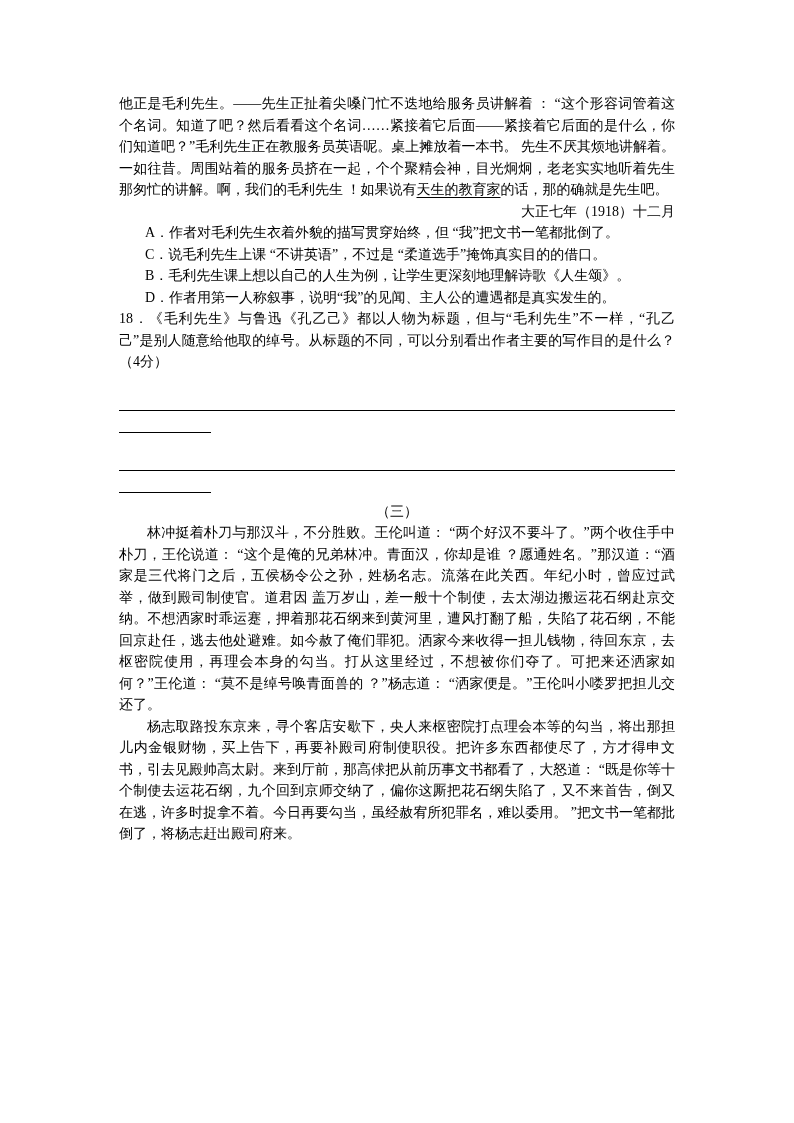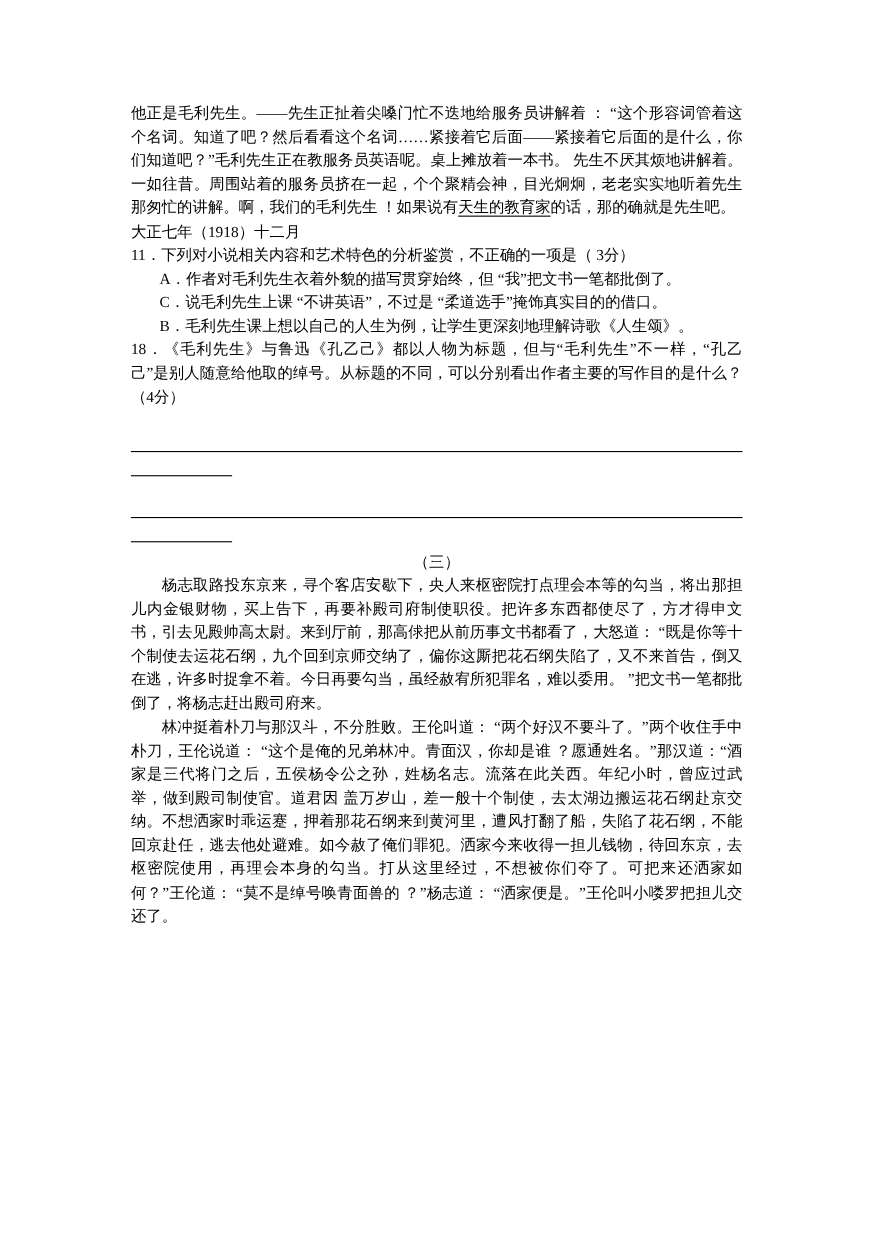--- a/index.html
+++ b/index.html
@@ -13,50 +13,50 @@
     color: #000000;
     font-family: "Liberation Serif", "DejaVu Serif", serif;
     font-size: 14px;
     line-height: 21.5px;
     padding: 93px 119px 60px 119px;
     overflow: hidden;
     text-align: justify;
   }
   p { margin: 0; }
   .indent { text-indent: 2em; }
-  .date-line { text-align: left; }
+  .date-line { text-align: right; }
   .option { padding-left: 26px; }
   .underline-phrase { text-decoration: underline; text-underline-offset: 3px; }
   .answer-line { border-bottom: 1px solid #000; }
   .answer-line.full { width: 100%; height: 26px; margin-top: 12px; }
   .answer-line.short { width: 92px; height: 22px; }
   .q-after-blank { margin-top: 16px; }
   .section-heading { text-align: center; margin-top: 8px; }
 </style>
 </head>
 <body>
 
 <div class="page">
 
   <p class="para"><span>他正是毛利先生。——先生正扯着尖嗓门忙不迭地给服务员讲解着 ：  “这个形容词管着这个名词。知道了吧？然后看看这个名词……紧接着它后面——紧接着它后面的是什么，你们知道吧？”毛利先生正在教服务员英语呢。桌上摊放着一本书。 先生不厌其烦地讲解着。一如往昔。周围站着的服务员挤在一起，个个聚精会神，目光炯炯，老老实实地听着先生那匆忙的讲解。啊，我们的毛利先生 ！如果说有</span><span class="underline-phrase">天生的教育家</span><span>的话，那的确就是先生吧。</span></p>
 
   <p class="date-line">大正七年（1918）十二月</p>
 
-  <p class="question">11．下列对小说相关内容和艺术特色的分析鉴赏，不正确的一项是（ 3分）</p>
   <p class="option">A．作者对毛利先生衣着外貌的描写贯穿始终，但 “我”把文书一笔都批倒了。</p>
   <p class="option">C．说毛利先生上课 “不讲英语”，不过是 “柔道选手”掩饰真实目的的借口。</p>
   <p class="option">B．毛利先生课上想以自己的人生为例，让学生更深刻地理解诗歌《人生颂》。</p>
+  <p class="option">D．作者用第一人称叙事，说明“我”的见闻、主人公的遭遇都是真实发生的。</p>
 
   <p class="question">18．《毛利先生》与鲁迅《孔乙己》都以人物为标题，但与“毛利先生”不一样，“孔乙己”是别人随意给他取的绰号。从标题的不同，可以分别看出作者主要的写作目的是什么？（4分）</p>
 
   <div class="answer-line full"></div>
   <div class="answer-line short"></div>
 
 
   <div class="answer-line full"></div>
   <div class="answer-line short"></div>
 
   <p class="section-heading">（三）</p>
 
+  <p class="para indent">林冲挺着朴刀与那汉斗，不分胜败。王伦叫道： “两个好汉不要斗了。”两个收住手中朴刀，王伦说道： “这个是俺的兄弟林冲。青面汉，你却是谁 ？愿通姓名。”那汉道：“酒家是三代将门之后，五侯杨令公之孙，姓杨名志。流落在此关西。年纪小时，曾应过武举，做到殿司制使官。道君因 盖万岁山，差一般十个制使，去太湖边搬运花石纲赴京交纳。不想洒家时乖运蹇，押着那花石纲来到黄河里，遭风打翻了船，失陷了花石纲，不能回京赴任，逃去他处避难。如今赦了俺们罪犯。洒家今来收得一担儿钱物，待回东京，去枢密院使用，再理会本身的勾当。打从这里经过，不想被你们夺了。可把来还洒家如何？”王伦道： “莫不是绰号唤青面兽的 ？”杨志道： “洒家便是。”王伦叫小喽罗把担儿交还了。</p>
   <p class="para indent">杨志取路投东京来，寻个客店安歇下，央人来枢密院打点理会本等的勾当，将出那担儿内金银财物，买上告下，再要补殿司府制使职役。把许多东西都使尽了，方才得申文书，引去见殿帅高太尉。来到厅前，那高俅把从前历事文书都看了，大怒道： “既是你等十个制使去运花石纲，九个回到京师交纳了，偏你这厮把花石纲失陷了，又不来首告，倒又在逃，许多时捉拿不着。今日再要勾当，虽经赦宥所犯罪名，难以委用。 ”把文书一笔都批倒了，将杨志赶出殿司府来。</p>
-  <p class="para indent">林冲挺着朴刀与那汉斗，不分胜败。王伦叫道： “两个好汉不要斗了。”两个收住手中朴刀，王伦说道： “这个是俺的兄弟林冲。青面汉，你却是谁 ？愿通姓名。”那汉道：“酒家是三代将门之后，五侯杨令公之孙，姓杨名志。流落在此关西。年纪小时，曾应过武举，做到殿司制使官。道君因 盖万岁山，差一般十个制使，去太湖边搬运花石纲赴京交纳。不想洒家时乖运蹇，押着那花石纲来到黄河里，遭风打翻了船，失陷了花石纲，不能回京赴任，逃去他处避难。如今赦了俺们罪犯。洒家今来收得一担儿钱物，待回东京，去枢密院使用，再理会本身的勾当。打从这里经过，不想被你们夺了。可把来还洒家如何？”王伦道： “莫不是绰号唤青面兽的 ？”杨志道： “洒家便是。”王伦叫小喽罗把担儿交还了。</p>
 
 </div>
 
 </body></html>

